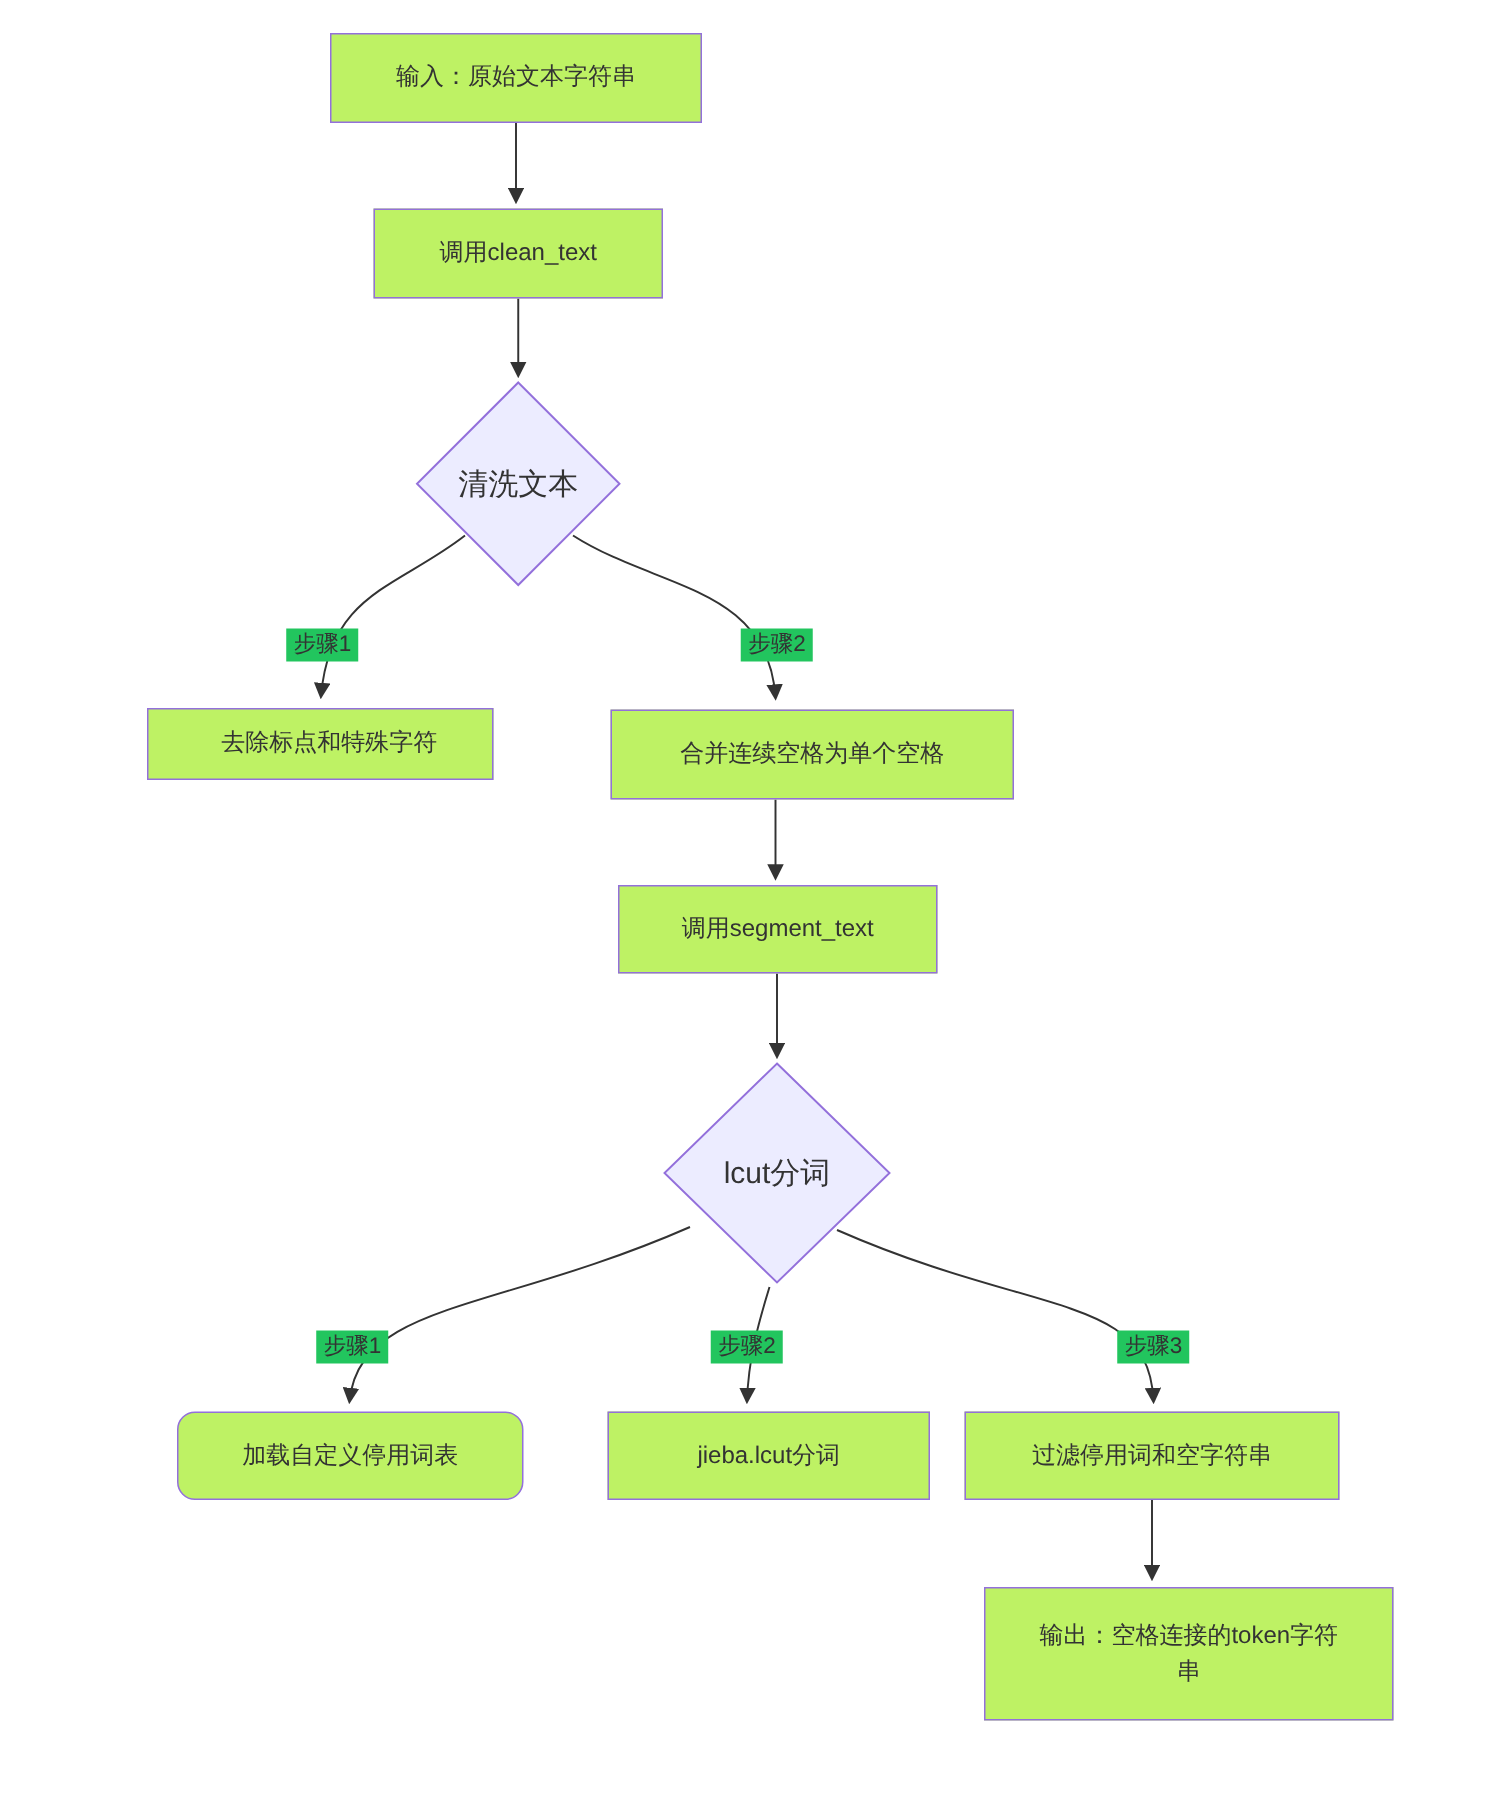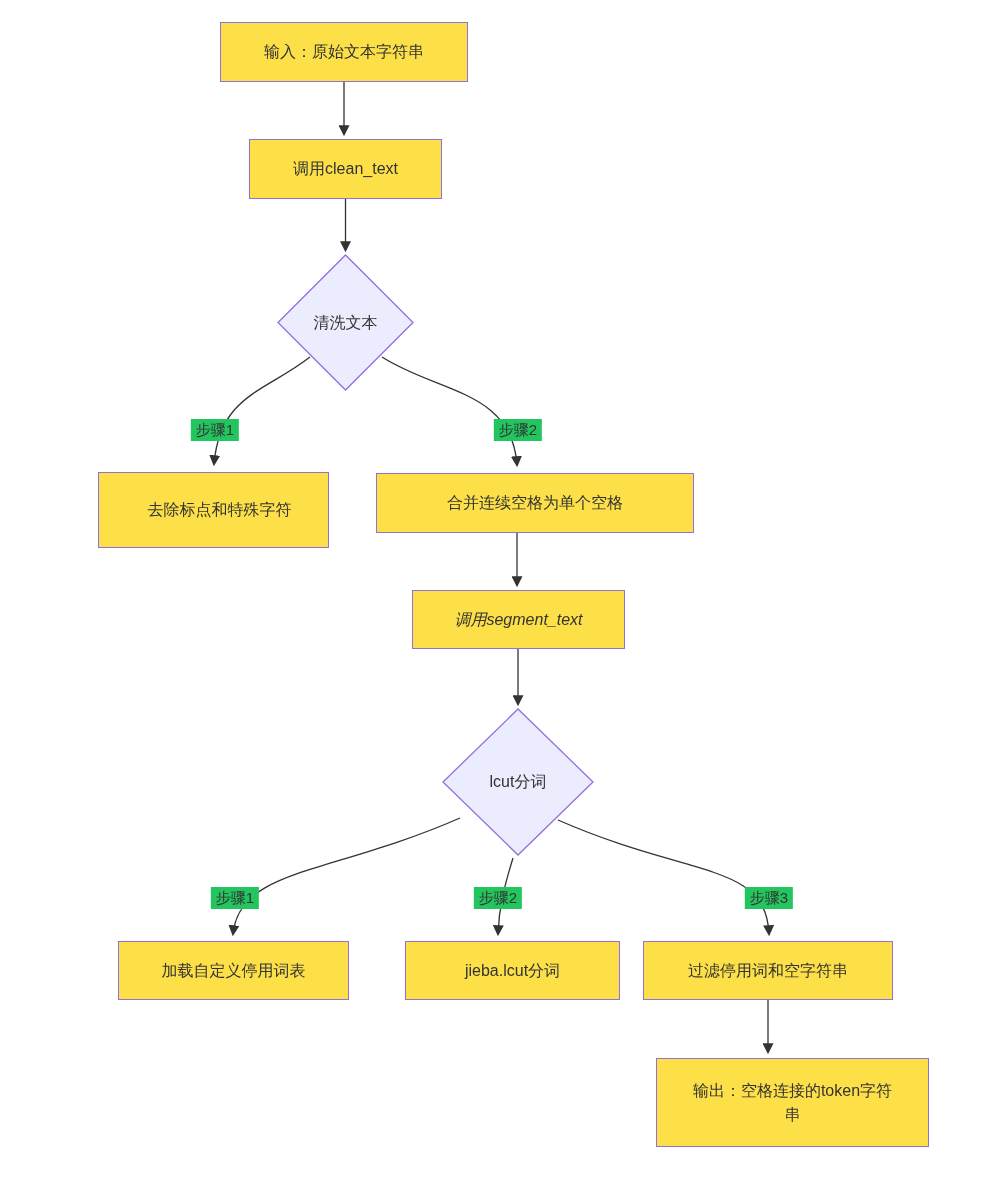--- a/index.html
+++ b/index.html
@@ -9,34 +9,34 @@
     background:#ffffff;
     font-family:"Liberation Sans","DejaVu Sans",sans-serif;
     color:#333333;
     overflow:hidden;
   }
   svg.edge-layer{position:absolute;left:0;top:0;width:1007px;height:1203px;}
   .edge-path{fill:none;stroke:#333333;stroke-width:1.3px;}
   .diamond-shape{fill:#ECECFF;stroke:#9370DB;stroke-width:1.3px;}
   .node{
     position:absolute;
-    background:#fde047;
+    background:#bef264;
     border:1.3px solid #9370DB;
     display:flex;align-items:center;justify-content:center;
     text-align:center;
     font-size:16px;line-height:1.45;
     color:#333333;
     box-sizing:border-box;
   }
   .node .label-inner{display:block;}
   .diamond-label{
     position:absolute;
     display:flex;align-items:center;justify-content:center;
     text-align:center;
-    font-size:16px;color:#333333;
+    font-size:20px;color:#333333;
     transform:translate(-50%,-50%);
     white-space:nowrap;
   }
   .edge-label{
     position:absolute;
     transform:translate(-50%,-50%);
     background:#22c55e;
     padding:2px 5px;
     font-size:15px;line-height:1.2;
     color:#333333;
@@ -74,35 +74,35 @@
   <div class="node" style="left:220px;top:22px;width:248px;height:60px;">
     <span class="label-inner">输入：原始文本字符串</span>
   </div>
 
   <div class="node" style="left:249px;top:139px;width:193px;height:60px;text-align:center;">
     <span class="label-inner">调用clean_text</span>
   </div>
 
   <div class="diamond-label" style="left:345.5px;top:322.5px;">清洗文本</div>
 
-  <div class="node" style="left:98px;top:472px;width:231px;height:76px;padding-left:12px;">
+  <div class="node" style="left:98px;top:472px;width:231px;height:48px;padding-left:12px;">
     <span class="label-inner">去除标点和特殊字符</span>
   </div>
 
-  <div class="node" style="left:376px;top:473px;width:318px;height:60px;text-align:center;">
+  <div class="node" style="left:407px;top:473px;width:269px;height:60px;text-align:center;">
     <span class="label-inner">合并连续空格为单个空格</span>
   </div>
 
-  <div class="node" style="left:412px;top:590px;width:213px;height:59px;font-style:italic;">
+  <div class="node" style="left:412px;top:590px;width:213px;height:59px;">
     <span class="label-inner">调用segment_text</span>
   </div>
 
   <div class="diamond-label" style="left:518px;top:782px;">lcut分词</div>
 
-  <div class="node" style="left:118px;top:941px;width:231px;height:59px;">
+  <div class="node" style="left:118px;top:941px;width:231px;height:59px;border-radius:12px;">
     <span class="label-inner">加载自定义停用词表</span>
   </div>
 
   <div class="node" style="left:405px;top:941px;width:215px;height:59px;">
     <span class="label-inner">jieba.lcut分词</span>
   </div>
 
   <div class="node" style="left:643px;top:941px;width:250px;height:59px;font-family:Liberation Serif, serif;">
     <span class="label-inner">过滤停用词和空字符串</span>
   </div>

